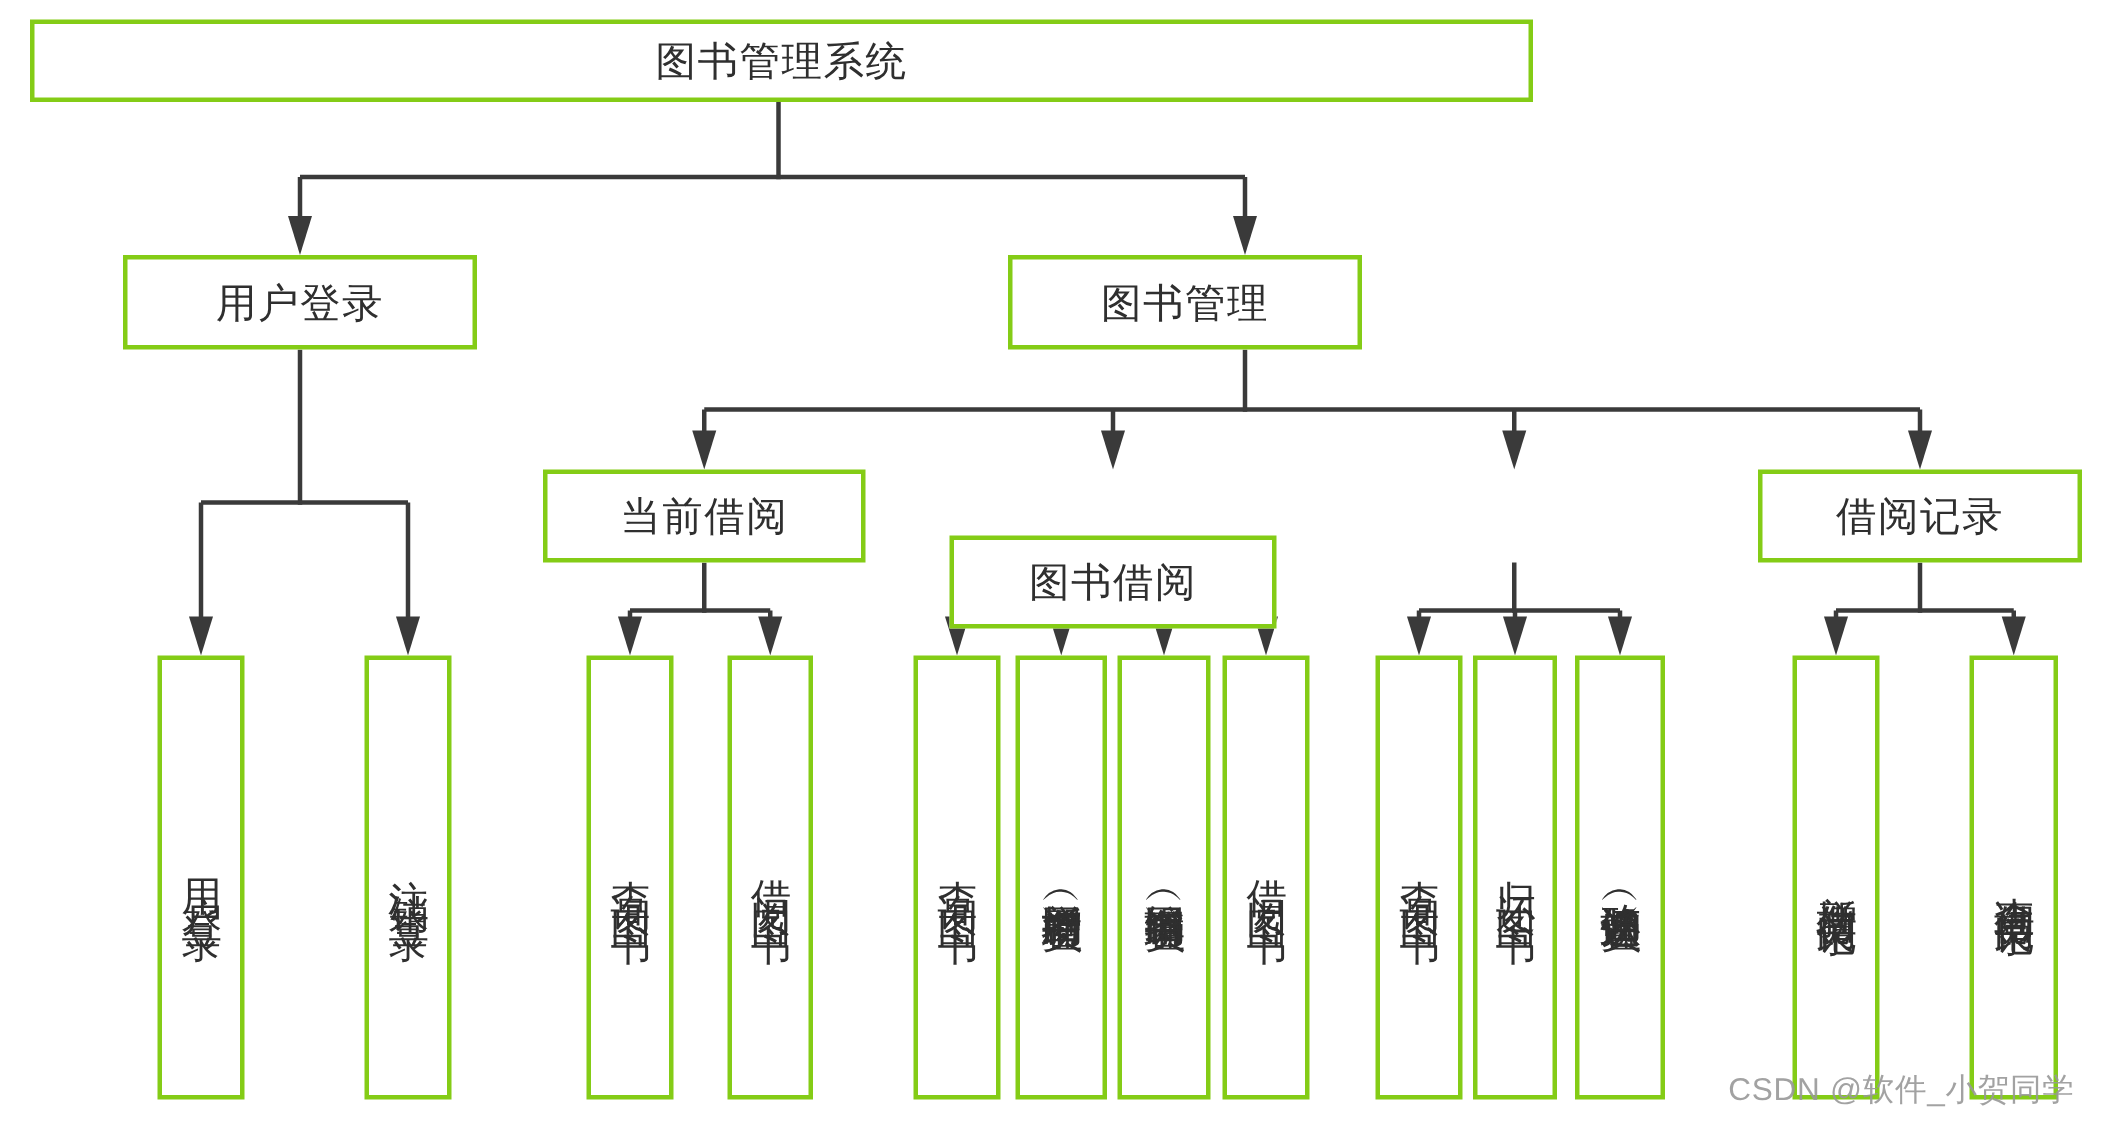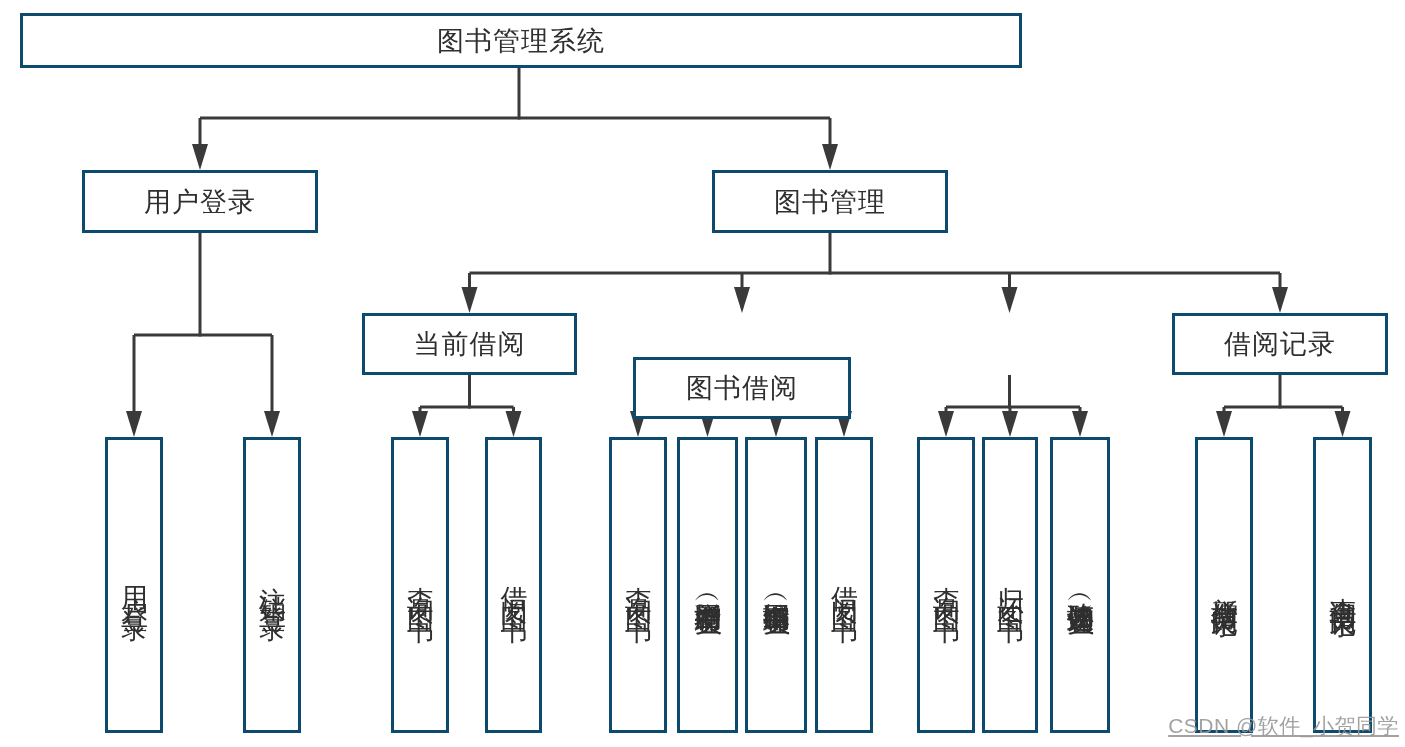--- a/index.html
+++ b/index.html
@@ -8,49 +8,48 @@
     width: 1405px;
     height: 747px;
     background: #ffffff;
     font-family: "Liberation Sans", sans-serif;
     overflow: hidden;
   }
   svg.wires { position: absolute; left: 0; top: 0; z-index: 1; }
   .node {
     position: absolute;
     box-sizing: border-box;
-    border: 3px solid #0c4a6e;
+    border: 3px solid #84cc16;
     background: #ffffff;
     color: #2f2f2f;
     display: flex;
     align-items: center;
     justify-content: center;
     z-index: 2;
   }
   .node-h { font-size: 27px; letter-spacing: 1px; white-space: nowrap; }
   .node-v span.vtext {
     writing-mode: vertical-rl;
     text-orientation: mixed;
     font-size: 27px;
     line-height: 1;
     white-space: nowrap;
   }
   .ls-wide  span.vtext { letter-spacing: 10px; }
   .ls-mid   span.vtext { letter-spacing: 3px; }
   .ls-tight span.vtext { letter-spacing: 1px; }
   .watermark {
     position: absolute;
-    right: 6px;
+    right: 22px;
     top: 712px;
     z-index: 5;
     font-size: 21px;
     color: rgba(152, 152, 152, 0.9);
     letter-spacing: 0.5px;
     white-space: nowrap;
-    text-decoration: underline;
   }
   .wire { stroke: #3a3a3a; stroke-width: 3; fill: none; }
   .head { fill: #3a3a3a; stroke: none; }
 </style>
 </head>
 <body>
 
 <div class="canvas">
 
   <svg class="wires" width="1405" height="747">
@@ -129,21 +128,21 @@
     </g>
   </svg>
 
   <div class="node node-h" style="left:20px; top:13px; width:1002px; height:55px;">
     <span>图书管理系统</span>
   </div>
 
   <div class="node node-h" style="left:82px; top:170px; width:236px; height:63px;">
     <span>用户登录</span>
   </div>
-  <div class="node node-h" style="left:712px; top:170px; width:236px; height:63px;">
+  <div class="node node-h" style="left:672px; top:170px; width:236px; height:63px;">
     <span>图书管理</span>
   </div>
 
   <div class="node node-h" style="left:362px; top:313px; width:215px; height:62px;">
     <span>当前借阅</span>
   </div>
   <div class="node node-h" style="left:633px; top:313px; width:218px; height:62px;margin-top:44px;">
     <span>图书借阅</span>
   </div>
   <div class="node node-h" style="left:1172px; top:313px; width:216px; height:62px;">

